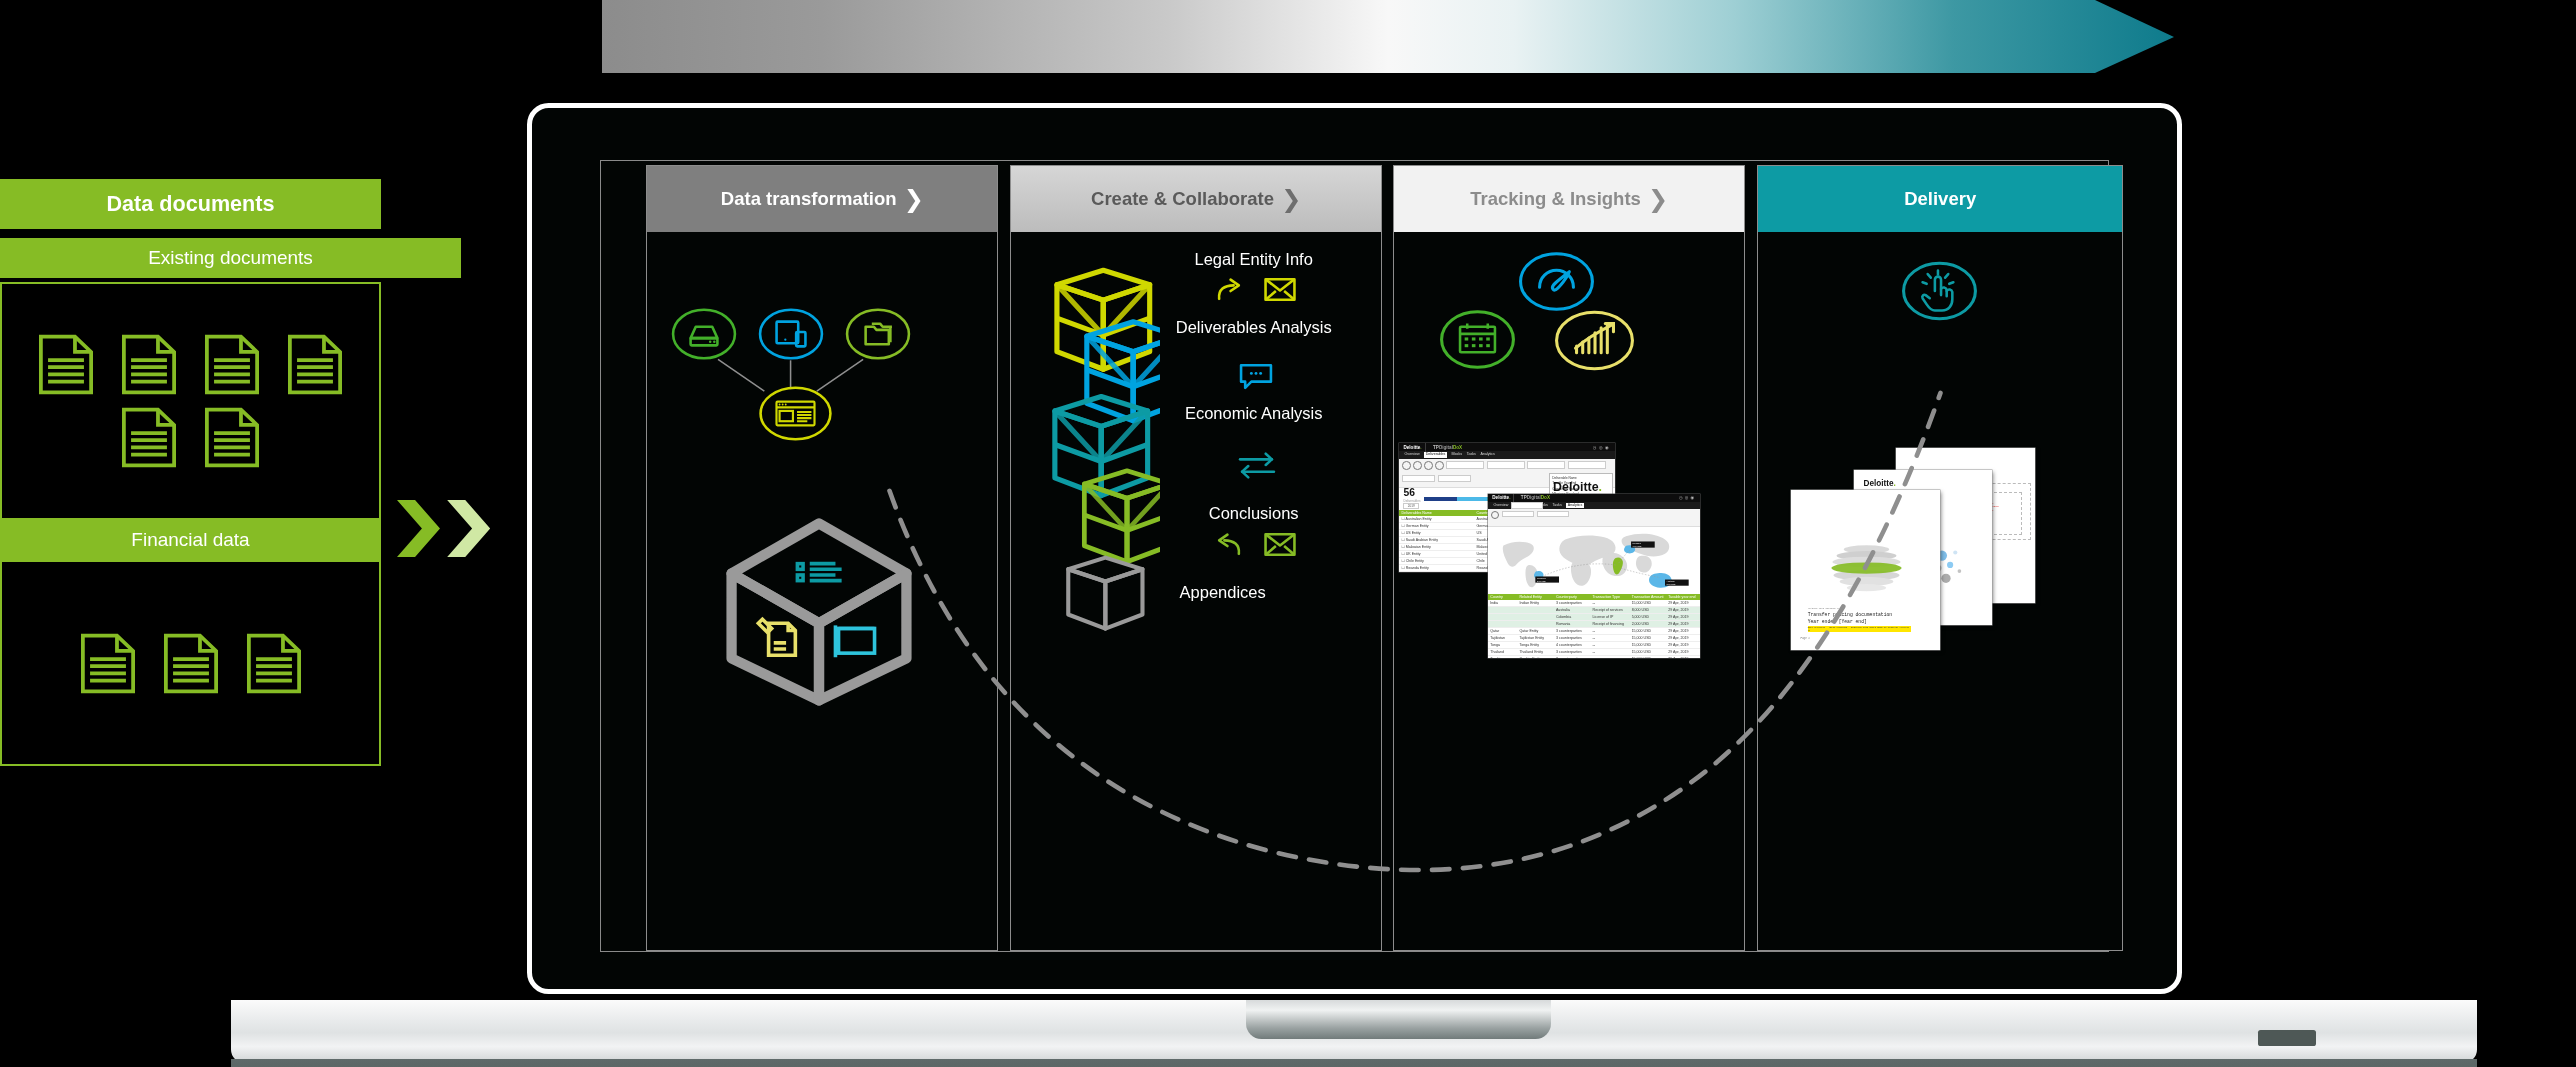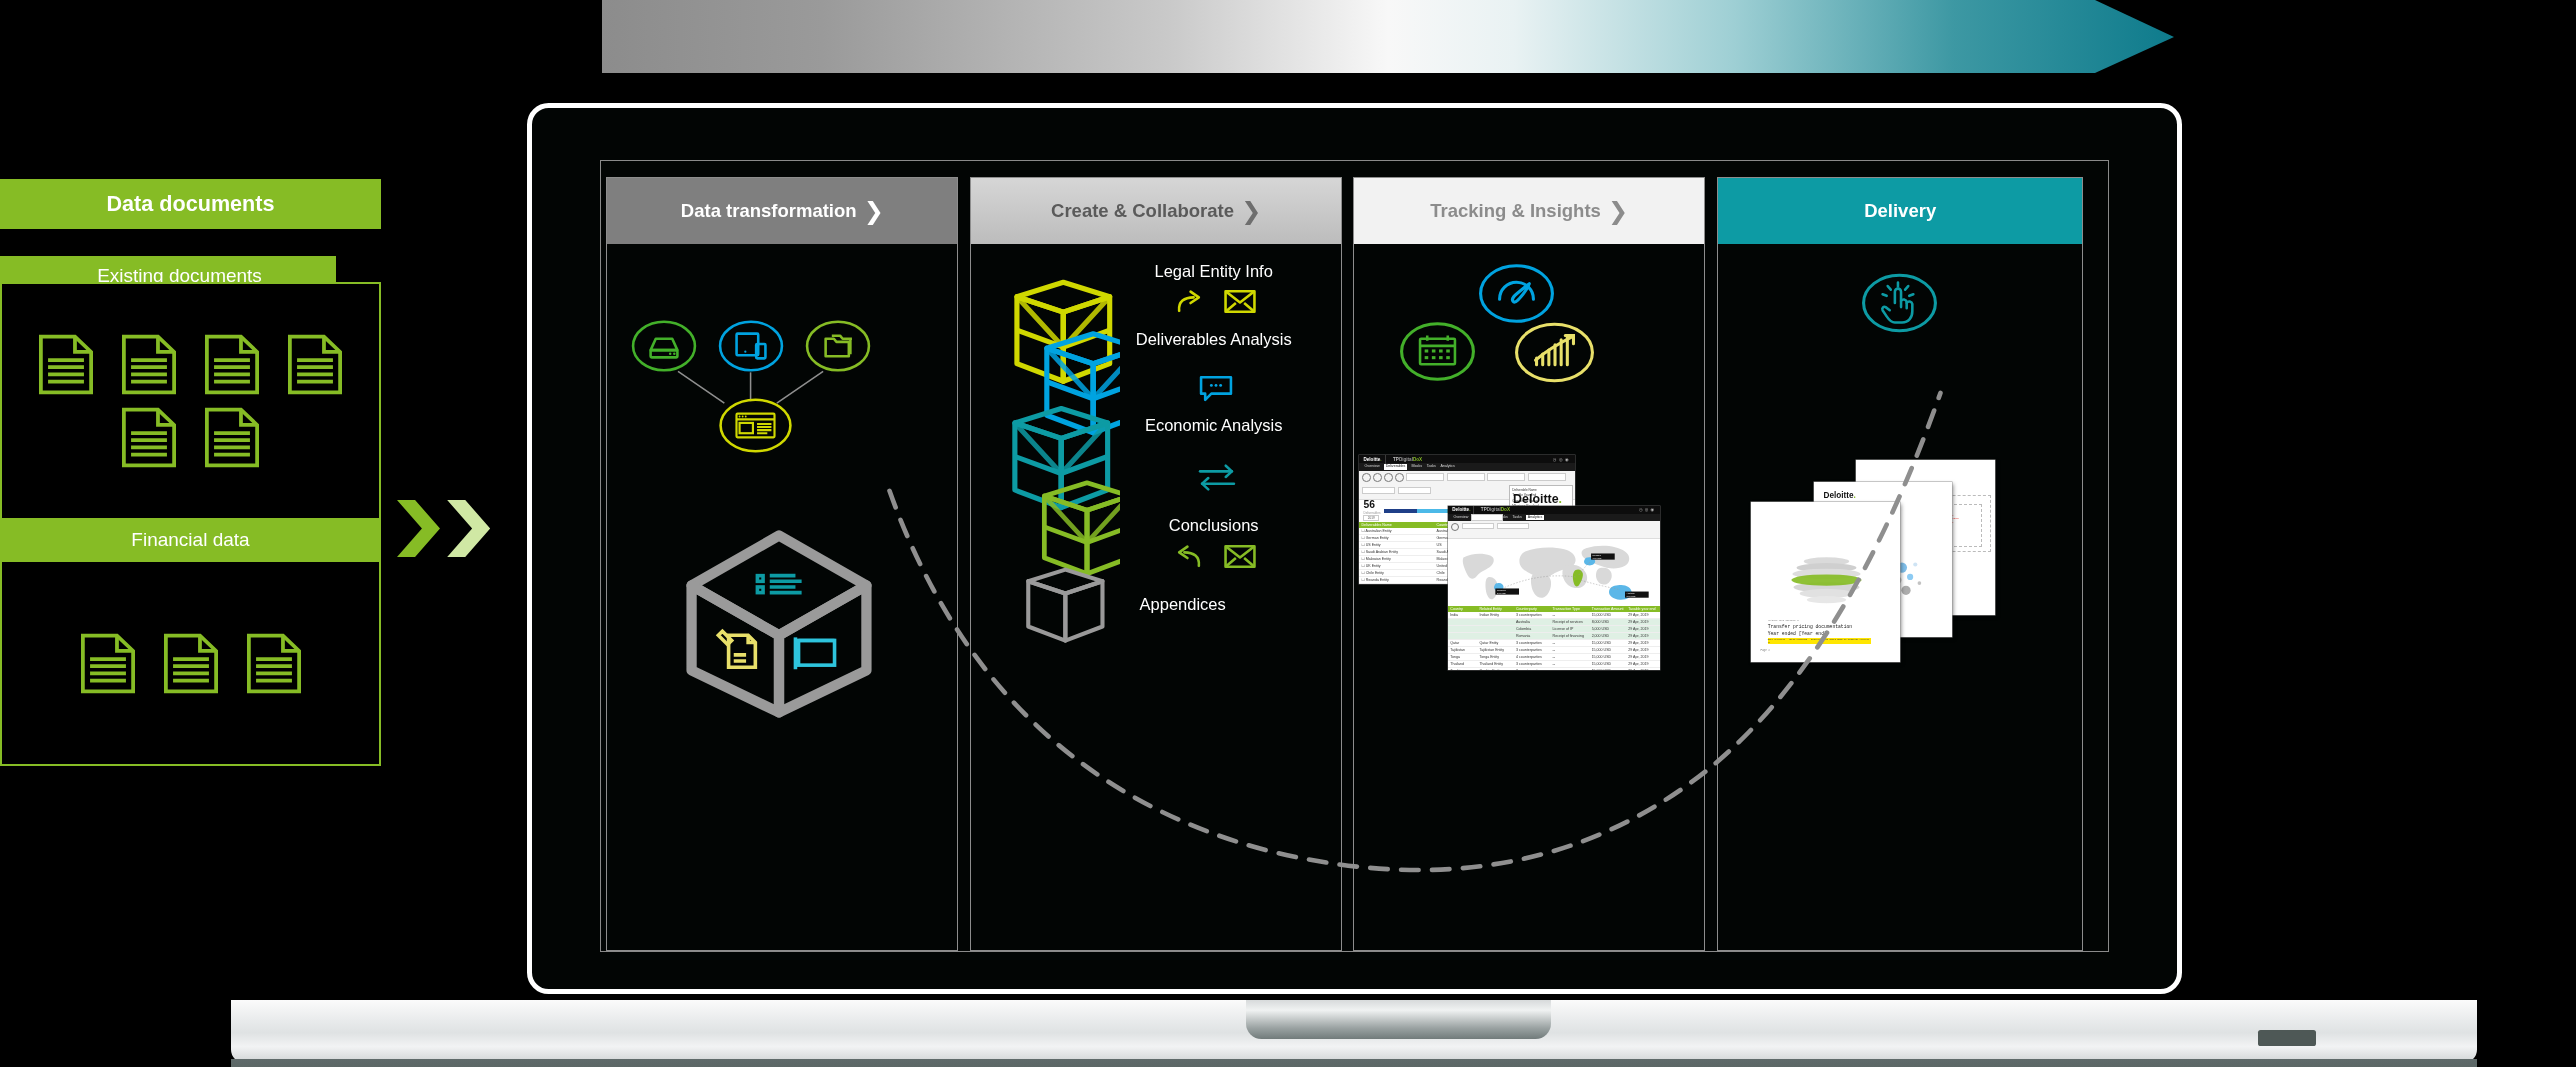--- a/index.html
+++ b/index.html
@@ -44,21 +44,21 @@
   #base2{position:absolute;left:-289px;top:956px;width:2246px;height:31px;
        background:linear-gradient(180deg,#5f6a6a 0%,#57625f 70%,#3c4544 100%);
        border-radius:0 0 24px 24px;}
   #notch{position:absolute;left:726px;top:897px;width:305px;height:39px;
        background:linear-gradient(180deg,#d7dadb 0%,#f0f2f2 26%,#9aa2a2 72%,#717b7b 100%);
        border-radius:0 0 15.5px 15.5px;}
   #basedot{position:absolute;left:1738px;top:927px;width:58px;height:15.5px;
        background:#4e5856;border-radius:2.6px;}
 
   
-  .col{position:absolute;top:16px;bottom:0;border:1.5px solid #8d8d8d;box-sizing:border-box;background:#020504;}
+  .col{position:absolute;top:4px;bottom:0;border:1.5px solid #8d8d8d;box-sizing:border-box;background:#020504;margin-left:40px;}
   .col-hdr{height:66px;display:flex;align-items:center;justify-content:center;position:relative;}
   .col-hdr .label{font-size:18.5px;font-weight:bold;white-space:nowrap;}
   .col-hdr .arrow{font-size:24px;font-weight:bold;margin-left:7.2px;line-height:1;}
   .col-sub{height:42px;display:flex;align-items:center;justify-content:center;
       background:#7f7f7f;color:#fff;font-size:16px;margin-top:8.2px;}
   .col-body{position:absolute;left:0;right:0;top:66px;bottom:0;}
 
   
   .circ{position:absolute;}
   .lbl{position:absolute;color:#fff;text-align:center;font-size:16.5px;line-height:1.12;}
@@ -87,21 +87,21 @@
 </head>
 <body>
 
 <div id="banner" class="abs">
   <div class="bg"></div>
 </div>
 
 <div id="sourcing" class="abs">
   <div class="src-hdr abs" style="left:0;top:0;width:381px;height:50px;">Data documents</div>
   <div class="abs" style="left:0;top:56px;width:381px;height:7.2px;background:#000;"></div>
-  <div class="src-sub abs" style="left:0;top:77px;width:313px;height:40px;padding-left:23px;">Existing documents</div>
+  <div class="src-sub abs" style="left:0;top:59px;width:461px;height:40px;">Existing documents</div>
 
   <div class="src-box abs" style="left:0;top:103px;width:381px;height:238px;">
     <div class="docgrid">
       <span class="doc">
         <svg viewBox="0 0 64 68" width="58" height="61">
             <g fill="none" stroke="#86bc25" stroke-width="4.2">
           <path d="M4 3h38l18 17v45H4z"></path>
               <path d="M42 3v17h18"></path>
           <path d="M12 29h40M12 37h40M12 45h40M12 53h40"></path>
             </g>

